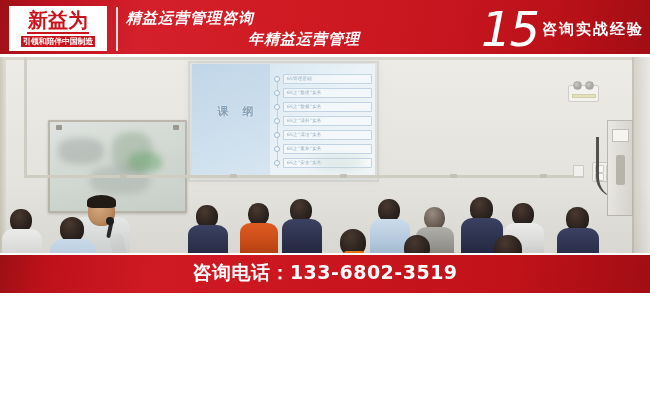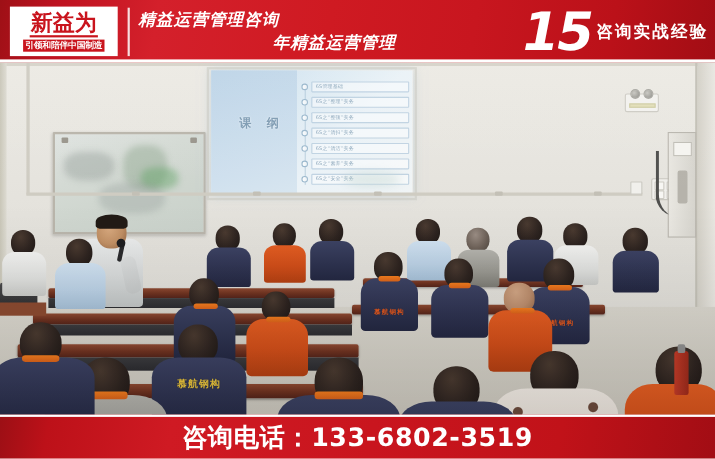--- a/index.html
+++ b/index.html
@@ -1,19 +1,19 @@
 <!DOCTYPE html>
 <html><head>
 <meta charset="utf-8">
 <style>
   * { margin:0; padding:0; box-sizing:border-box; }
   html,body { width:650px; height:417px; overflow:hidden; background:#fff;
               font-family:"Liberation Sans","DejaVu Sans",sans-serif; }
 
-  .page { position:relative; width:650px; height:417px; overflow:hidden; }
+  .page { position:relative; width:650px; height:293px; overflow:hidden; }
 
   
   .header {
     position:absolute; left:0; top:0; width:650px; height:57px;
     background:linear-gradient(100deg,#9e1016 0%,#be1220 8%,#d4202b 22%,#cf1a22 46%,
                                #c8161f 66%,#bb1119 85%,#a20d14 100%);
     overflow:hidden;
   }
   .header:after{
     content:""; position:absolute; left:0; right:0; bottom:0; height:3px;
@@ -47,21 +47,21 @@
     font-family:"DejaVu Serif","Liberation Serif",serif;
   }
   .slogan .l1{ font-size:15px; line-height:21px; letter-spacing:1px; text-align:left; }
   .slogan .l2{ font-size:15px; line-height:21px; letter-spacing:1px; text-align:right; padding-right:16px; }
 
   .years{
     position:absolute; right:6px; top:2px; height:53px;
     display:flex; align-items:center;
   }
   .years .num{
-    font-size:48px; line-height:48px; font-weight:bold; font-style:italic;
+    font-size:48px; line-height:48px; font-weight:normal; font-style:italic;
     color:#fff; letter-spacing:-2px;
     font-family:"DejaVu Sans","Liberation Sans",sans-serif;
     text-align:right;
   }
   .years .txt{ margin-left:4px; color:#fff; }
   .years .t1{
     font-size:15px; line-height:21px; font-weight:bold; letter-spacing:0px;
     border-bottom:2px solid #fff; padding-bottom:1px;
     font-family:"DejaVu Sans","Liberation Sans",sans-serif;
   }
@@ -79,21 +79,21 @@
     display:flex; align-items:center; justify-content:center; gap:44px;
   }
   .footer:before{
     content:""; position:absolute; left:0; right:0; top:0; height:2px; background:#fff;
   }
   .f-text{
     color:#fff; font-size:17px; font-weight:bold; letter-spacing:1px;
     font-family:"DejaVu Sans","Liberation Sans",sans-serif; white-space:nowrap;
   }
   .f-phone{
-    color:#fff; font-size:23px; font-weight:bold; letter-spacing:0.5px;
+    color:#fff; font-size:19px; font-weight:bold; letter-spacing:0.5px;
     font-family:"DejaVu Sans","Liberation Sans",sans-serif; white-space:nowrap;
   }
 
   
   .photo{
     position:absolute; left:0; top:57px; width:650px; height:320px;
     overflow:hidden; background:#e8e6e0;
   }
   
   .wall{

